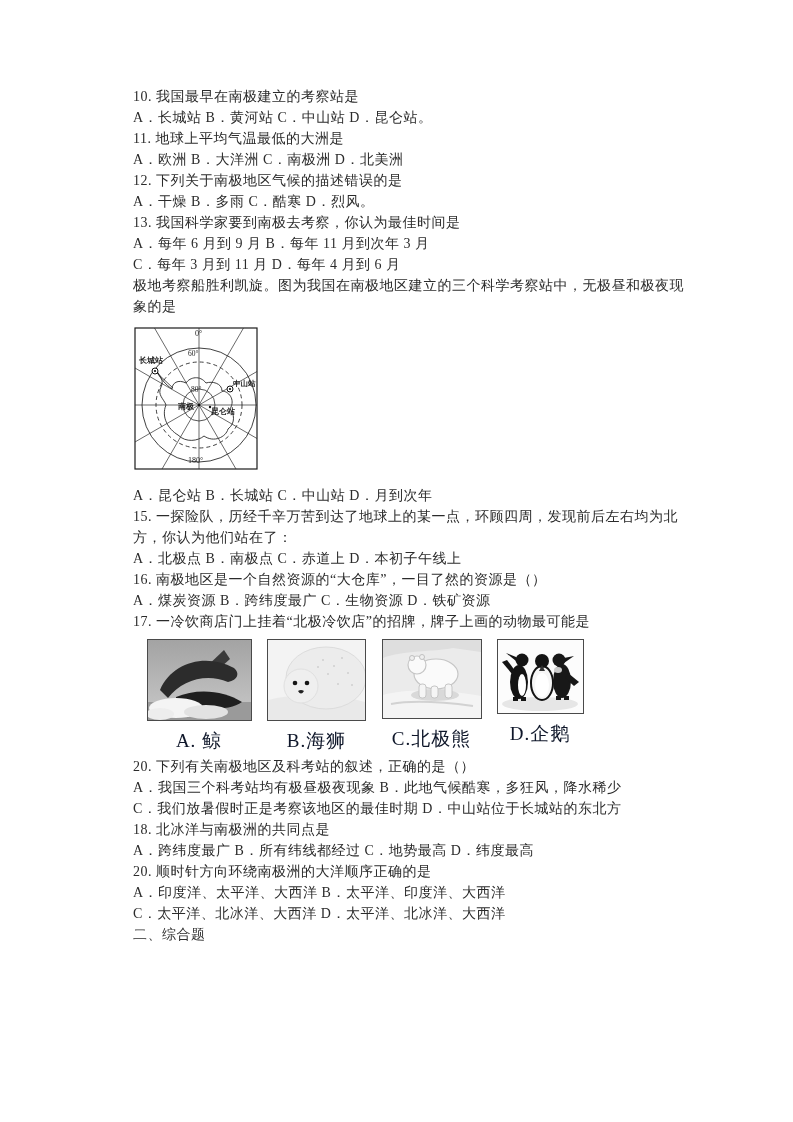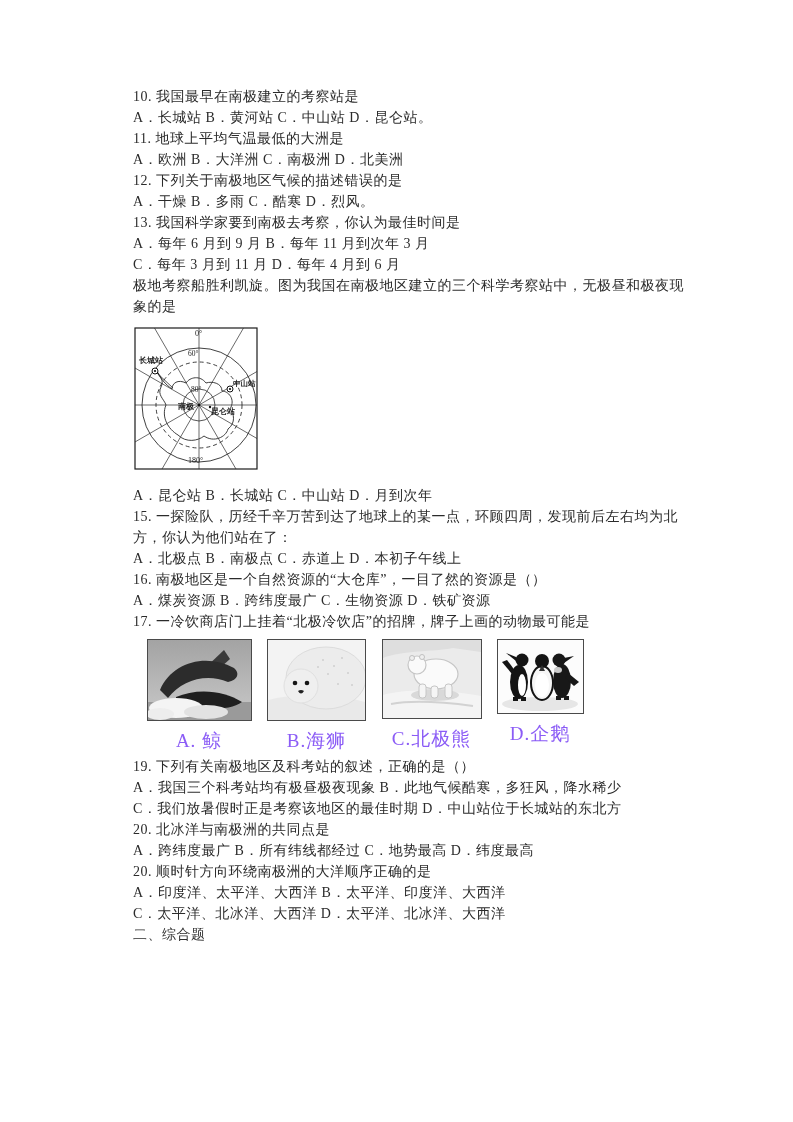--- a/index.html
+++ b/index.html
@@ -39,21 +39,21 @@
   .fig-c{width:117px;}
   .fig-d{width:100px;}
   .fig-box{
     border:1px solid #4a4a4a;
     background:#fff;
     display:inline-block;
     line-height:0;
   }
   .fig-label{
     font-size:19px;
-    color:#8b5cf6;
+    color:#0f172a;
     margin-top:4px;
     letter-spacing:1px;
     line-height:26px;
   }
   .map-text{font-family:"Liberation Serif","DejaVu Serif",serif;fill:#1c1c1c;}
 </style>
 </head>
 <body>
 
 <div class="page">
@@ -240,24 +240,24 @@
               <rect x="58" y="56" width="5" height="4" fill="#181818"></rect>
               <rect x="66" y="56" width="5" height="4" fill="#181818"></rect>
             </g>
           </svg>
         </span>
         <div class="fig-label">D.企鹅</div>
       </div>
 
     </div>
 
-    <div class="line">19. 下列有关南极地区及科考站的叙述，正确的是（）</div>
+    <div class="line">20. 下列有关南极地区及科考站的叙述，正确的是（）</div>
     <div class="line">A．我国三个科考站均有极昼极夜现象 B．此地气候酷寒，多狂风，降水稀少</div>
     <div class="line">C．我们放暑假时正是考察该地区的最佳时期 D．中山站位于长城站的东北方</div>
-    <div class="line">20. 北冰洋与南极洲的共同点是</div>
+    <div class="line">18. 北冰洋与南极洲的共同点是</div>
     <div class="line">A．跨纬度最广 B．所有纬线都经过 C．地势最高 D．纬度最高</div>
     <div class="line">20. 顺时针方向环绕南极洲的大洋顺序正确的是</div>
     <div class="line">A．印度洋、太平洋、大西洋 B．太平洋、印度洋、大西洋</div>
     <div class="line">C．太平洋、北冰洋、大西洋 D．太平洋、北冰洋、大西洋</div>
     <div class="line">二、综合题</div>
 
   </div>
 </div>
 
 </body></html>

